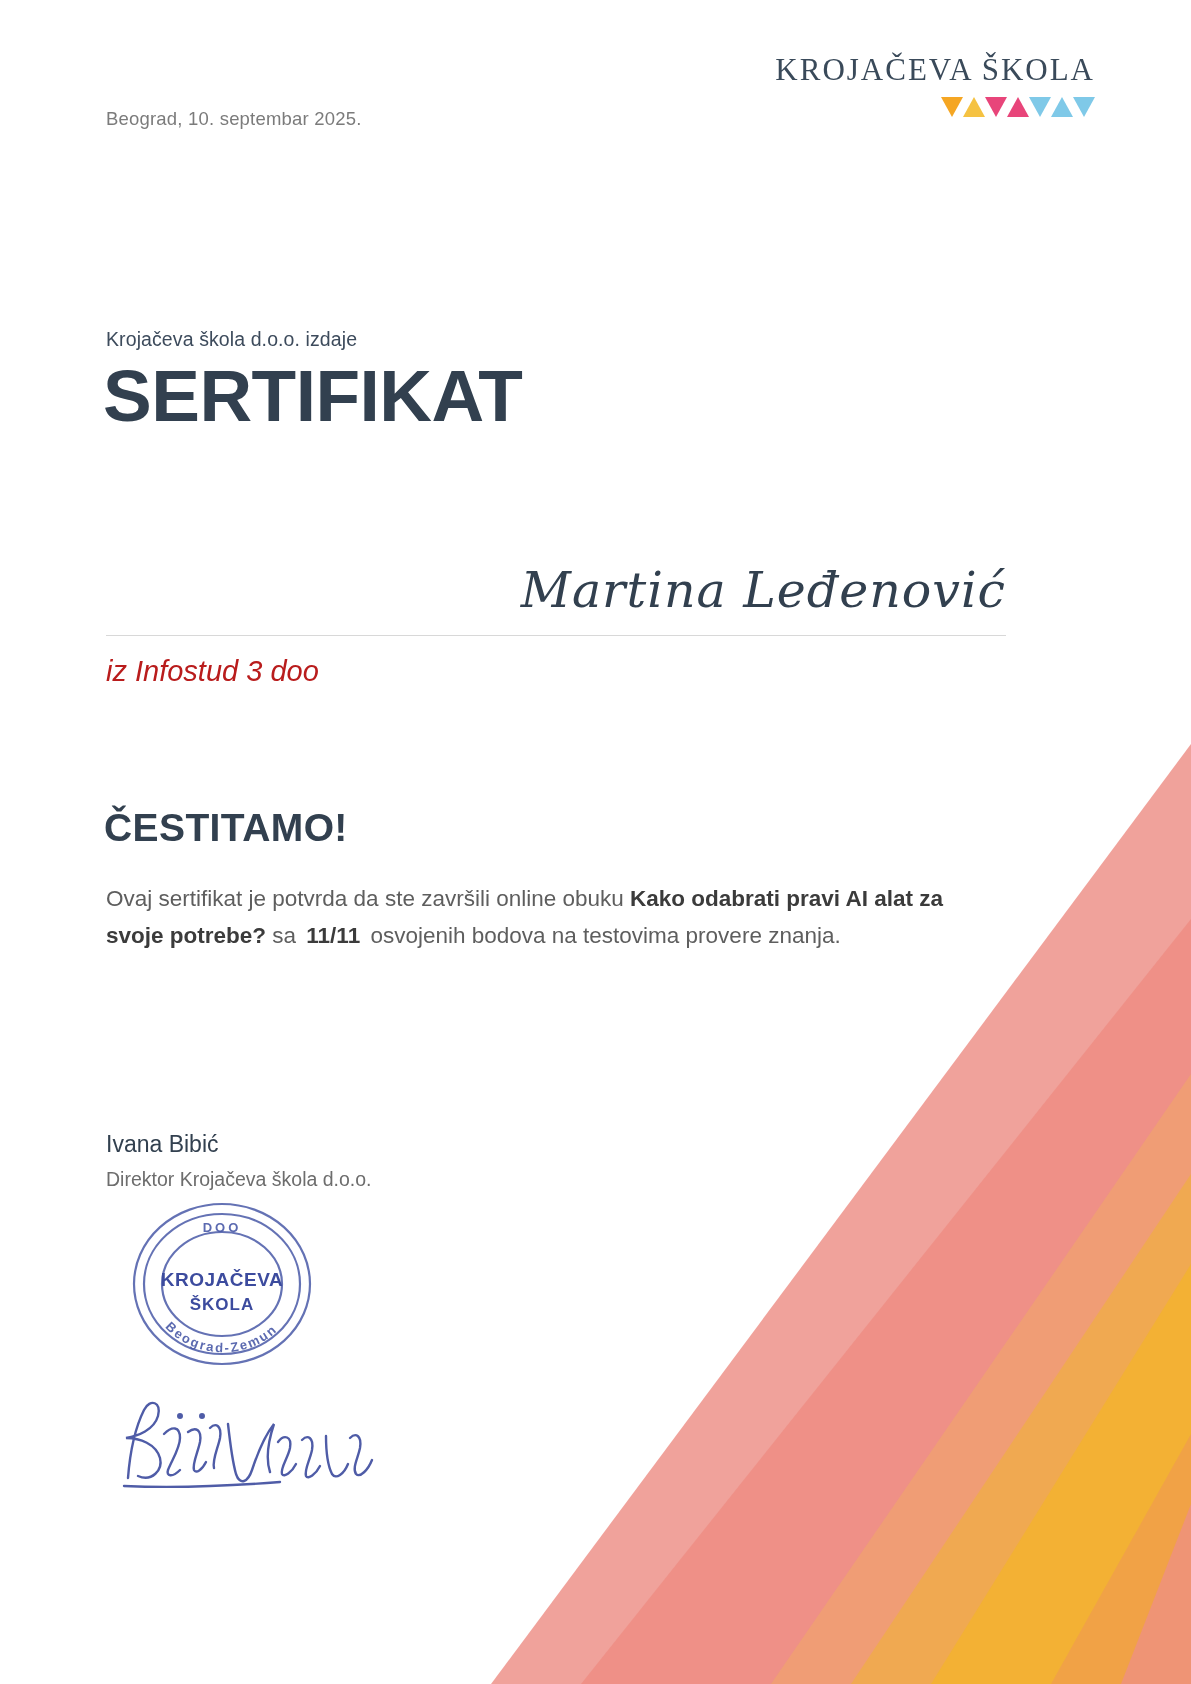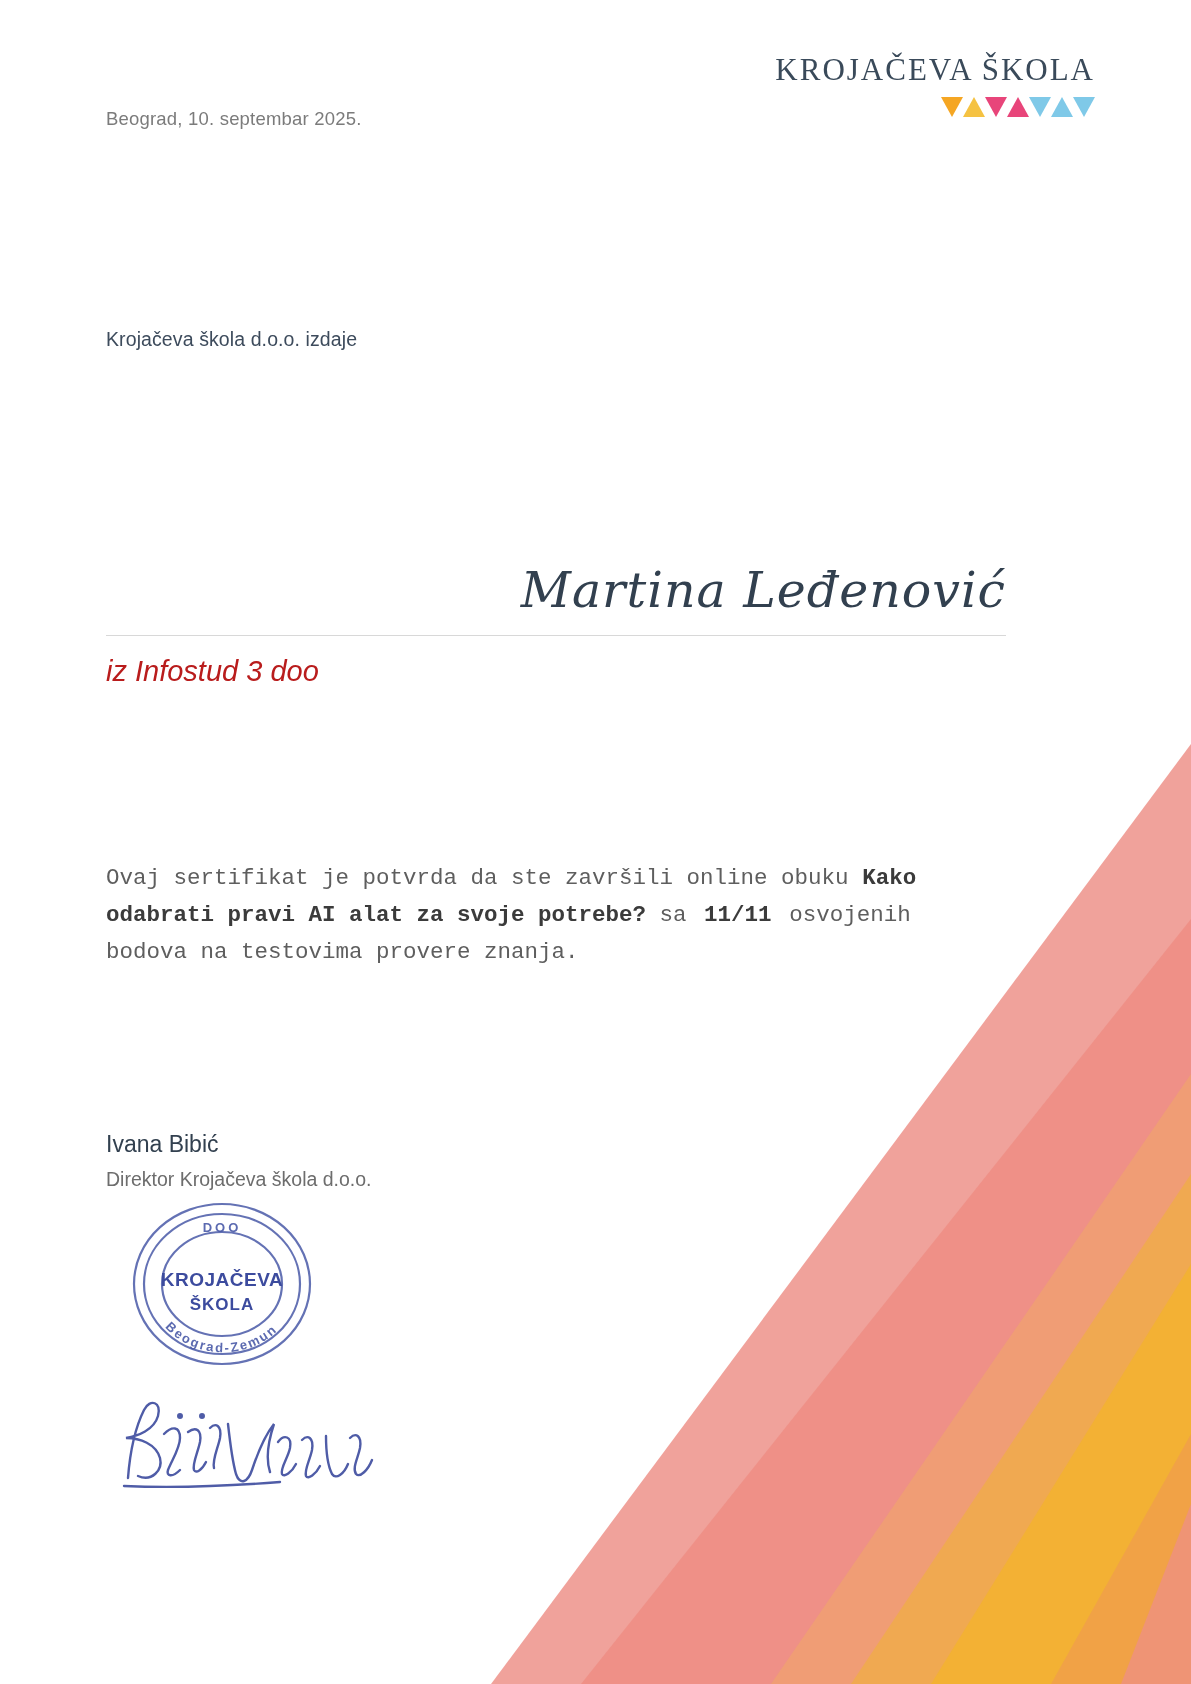--- a/index.html
+++ b/index.html
@@ -122,27 +122,26 @@
     position: absolute;
     top: 806px;
     left: 104px;
     font-size: 39px;
     font-weight: bold;
     color: #32404f;
     letter-spacing: 0.4px;
   }
   .body-text {
     position: absolute;
-    top: 860px;
+    top: 880px;
     left: 106px;
     width: 895px;
     font-size: 22.5px;
     line-height: 1.65;
     color: #5e5e5e;
-    font-family: Liberation Mono, monospace;
   }
   .body-text b {
     color: #3b3b3b;
     font-weight: bold;
   }
   .score {
     font-weight: bold;
     color: #3b3b3b;
     padding: 0 4px;
   }
@@ -202,24 +201,26 @@
       <span class="tri up" style="border-bottom-color:#e8457a"></span>
       <span class="tri down" style="border-top-color:#7fc9e8"></span>
       <span class="tri up" style="border-bottom-color:#7fc9e8"></span>
       <span class="tri down" style="border-top-color:#7fc9e8"></span>
     </div>
   </div>
 
   <div class="date-line">Beograd, 10. septembar 2025.</div>
 
   <div class="issuer">Krojačeva škola d.o.o. izdaje</div>
+  <div class="title">SERTIFIKAT</div>
 
   <div class="recipient">Martina Leđenović</div>
   <div class="company">iz Infostud 3 doo</div>
 
+  <div class="congrats">ČESTITAMO!</div>
 
   <div class="body-text">
     <span>Ovaj sertifikat je potvrda da ste završili online obuku </span><b>Kako odabrati pravi AI alat za svoje potrebe?</b><span> sa </span><span class="score">11/11</span><span> osvojenih bodova na testovima provere znanja.</span>
   </div>
 
   <div class="sig-name">Ivana Bibić</div>
   <div class="sig-role">Direktor Krojačeva škola d.o.o.</div>
 
   <svg class="stamp" viewBox="0 0 205 172">
     <g fill="none" stroke="#4a5aa8" stroke-width="2.2" opacity="0.85">

